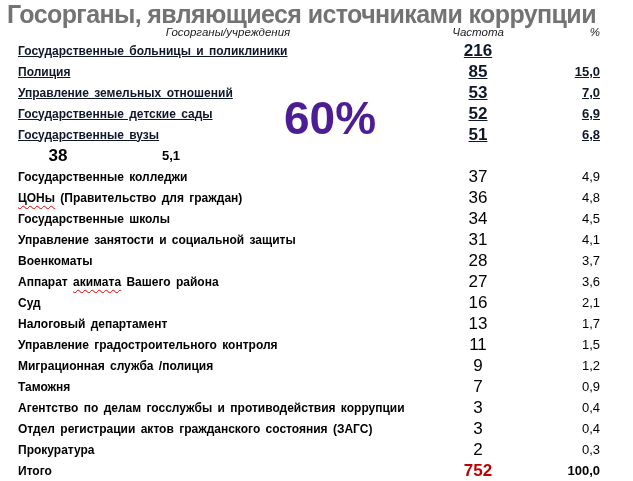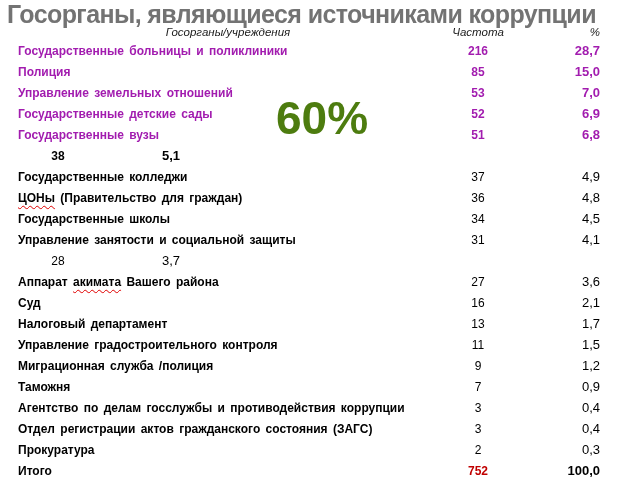--- a/index.html
+++ b/index.html
@@ -23,80 +23,79 @@
   }
   
   .tr {
     display: flex;
     align-items: center;
     padding-left: 18px;
     padding-right: 33px;
     height: 21px;
   }
   .c-label { width: 420px; font-weight: 700; font-size: 12px; word-spacing: 2px; white-space: nowrap; }
-  .c-freq  { width: 80px;  text-align: center; font-size: 12px; }
+  .c-freq  { width: 80px;  text-align: center; font-size: 17px; }
   .c-pct   { width: 82px;  text-align: right;  font-size: 13px; }
 
   .thead {
     position: absolute;
     left: 0; top: 24px;
     width: 633px;
     height: 16px;
   }
   .thead .c-label { text-align: center; font-weight: 400; }
   .thead div {
     font-style: italic;
     font-size: 11.5px;
     font-weight: 400;
     color: #1a1a1a;
   }
   .tbody {
     position: absolute;
     left: 0; top: 40px;
     width: 633px;
   }
-  .row-red { color: #a21caf; }
+  .row-red { color: #0f172a; text-decoration: underline; }
   .row-red .c-freq, .row-red .c-pct { font-weight: 700; }
   .row-bold .c-freq, .row-bold .c-pct { font-weight: 700; }
   .row-total .c-label { font-weight: 700; }
   .row-total .c-freq { color: #c00000; font-weight: 700; }
   .row-total .c-pct  { font-weight: 700; }
   .squiggle {
     text-decoration-line: underline;
     text-decoration-style: wavy;
     text-decoration-color: #e00000;
     text-decoration-thickness: 1px;
     text-underline-offset: 3px;
   }
   .callout {
     position: absolute;
-    left: 276px; top: 93px;
+    left: 284px; top: 93px;
     font-size: 46px;
     font-weight: 700;
-    color: #4d7c0f;
+    color: #4c1d95;
     line-height: 1.1;
   }
 </style>
 </head>
 <body>
 
 <div class="slide-title">Госорганы, являющиеся источниками коррупции</div>
 
 <div class="thead tr">
   <div class="c-label">Госорганы/учреждения</div>
   <div class="c-freq">Частота</div>
   <div class="c-pct">%</div>
 </div>
 
 <div class="tbody">
 
 <div class="tr row-red">
       <div class="c-label">Государственные больницы и поликлиники</div>
       <div class="c-freq">216</div>
-      <div class="c-pct">28,7</div>
     </div>
     <div class="tr row-red">
       <div class="c-label">Полиция</div>
       <div class="c-freq">85</div>
       <div class="c-pct">15,0</div>
     </div>
     <div class="tr row-red">
       <div class="c-label">Управление земельных отношений</div>
       <div class="c-freq">53</div>
       <div class="c-pct">7,0</div>
@@ -129,20 +128,21 @@
       <div class="c-label">Государственные школы</div>
       <div class="c-freq">34</div>
       <div class="c-pct">4,5</div>
     </div>
     <div class="tr row-plain">
       <div class="c-label">Управление занятости и социальной защиты</div>
       <div class="c-freq">31</div>
       <div class="c-pct">4,1</div>
     </div>
     <div class="tr row-plain">
+      <div class="c-label">Военкоматы</div>
       <div class="c-freq">28</div>
       <div class="c-pct">3,7</div>
     </div>
     <div class="tr row-plain">
       <div class="c-label">Аппарат <span class="squiggle">акимата</span> Вашего района</div>
       <div class="c-freq">27</div>
       <div class="c-pct">3,6</div>
     </div>
     <div class="tr row-plain">
       <div class="c-label">Суд</div>

